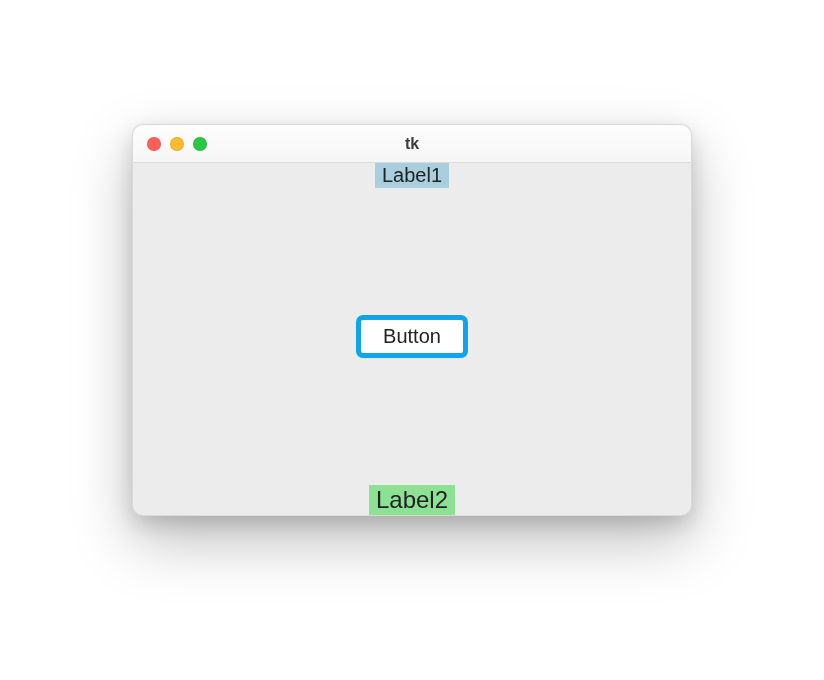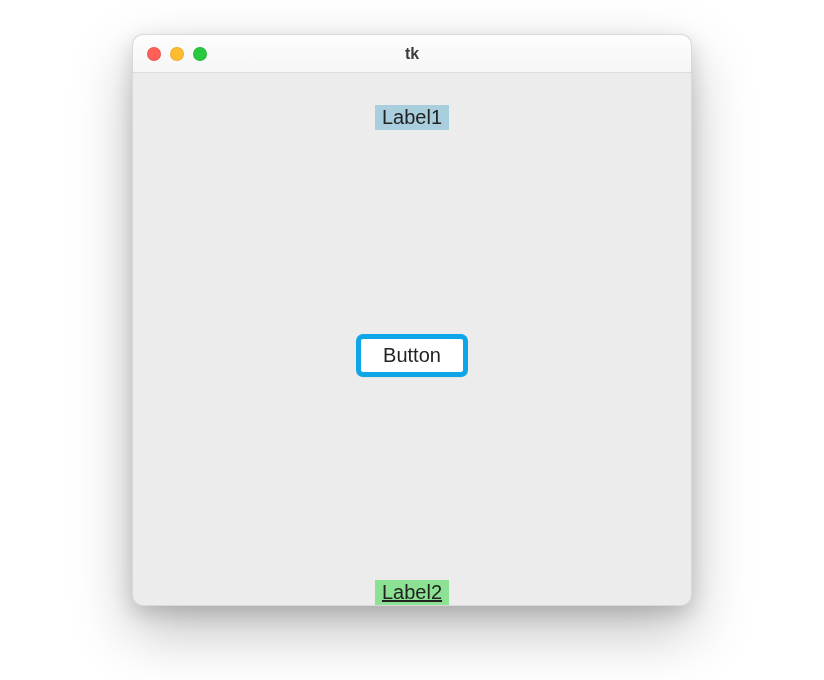--- a/index.html
+++ b/index.html
@@ -11,21 +11,21 @@
       width: 824px;
       height: 680px;
       background: #ffffff;
       font-family: -apple-system, BlinkMacSystemFont, "Helvetica Neue", Arial, sans-serif;
       display: flex;
       align-items: center;
       justify-content: center;
     }
     .window {
       width: 560px;
-      height: 572px;
+      height: 392px;
       background: #ececec;
       border-radius: 11px;
       box-shadow: 0 25px 60px rgba(0,0,0,0.25), 0 8px 20px rgba(0,0,0,0.15);
       overflow: hidden;
       border: 1px solid rgba(0,0,0,0.08);
       display: flex;
       flex-direction: column;
       position: relative;
       top: -20px;
     }
@@ -61,46 +61,44 @@
       color: #3c3c3c;
       pointer-events: none;
     }
     .content {
       flex: 1;
       position: relative;
       display: flex;
       flex-direction: column;
       align-items: center;
       justify-content: space-between;
-      margin-top: 32px;
     }
     .label1 {
       background: #a9cfdf;
       font-size: 20px;
       color: #222;
       padding: 1px 7px;
       margin-top: 0px;
     }
     .button {
       background: #ffffff;
       border: 5px solid #0ea5e9;
       border-radius: 7px;
       font-size: 20px;
       color: #222;
       padding: 5px 22px;
       cursor: pointer;
       box-shadow: 0 1px 1px rgba(0,0,0,0.03);
     }
     .label2 {
       background: #8ce193;
-      font-size: 20px;
+      font-size: 24px;
       color: #222;
       padding: 1px 7px;
       margin-bottom: 0px;
-      text-decoration: underline;
     }
     .middle-wrap {
       flex: 1;
       display: flex;
       align-items: center;
       justify-content: center;
     }
   </style>
 </head>
 <body>

